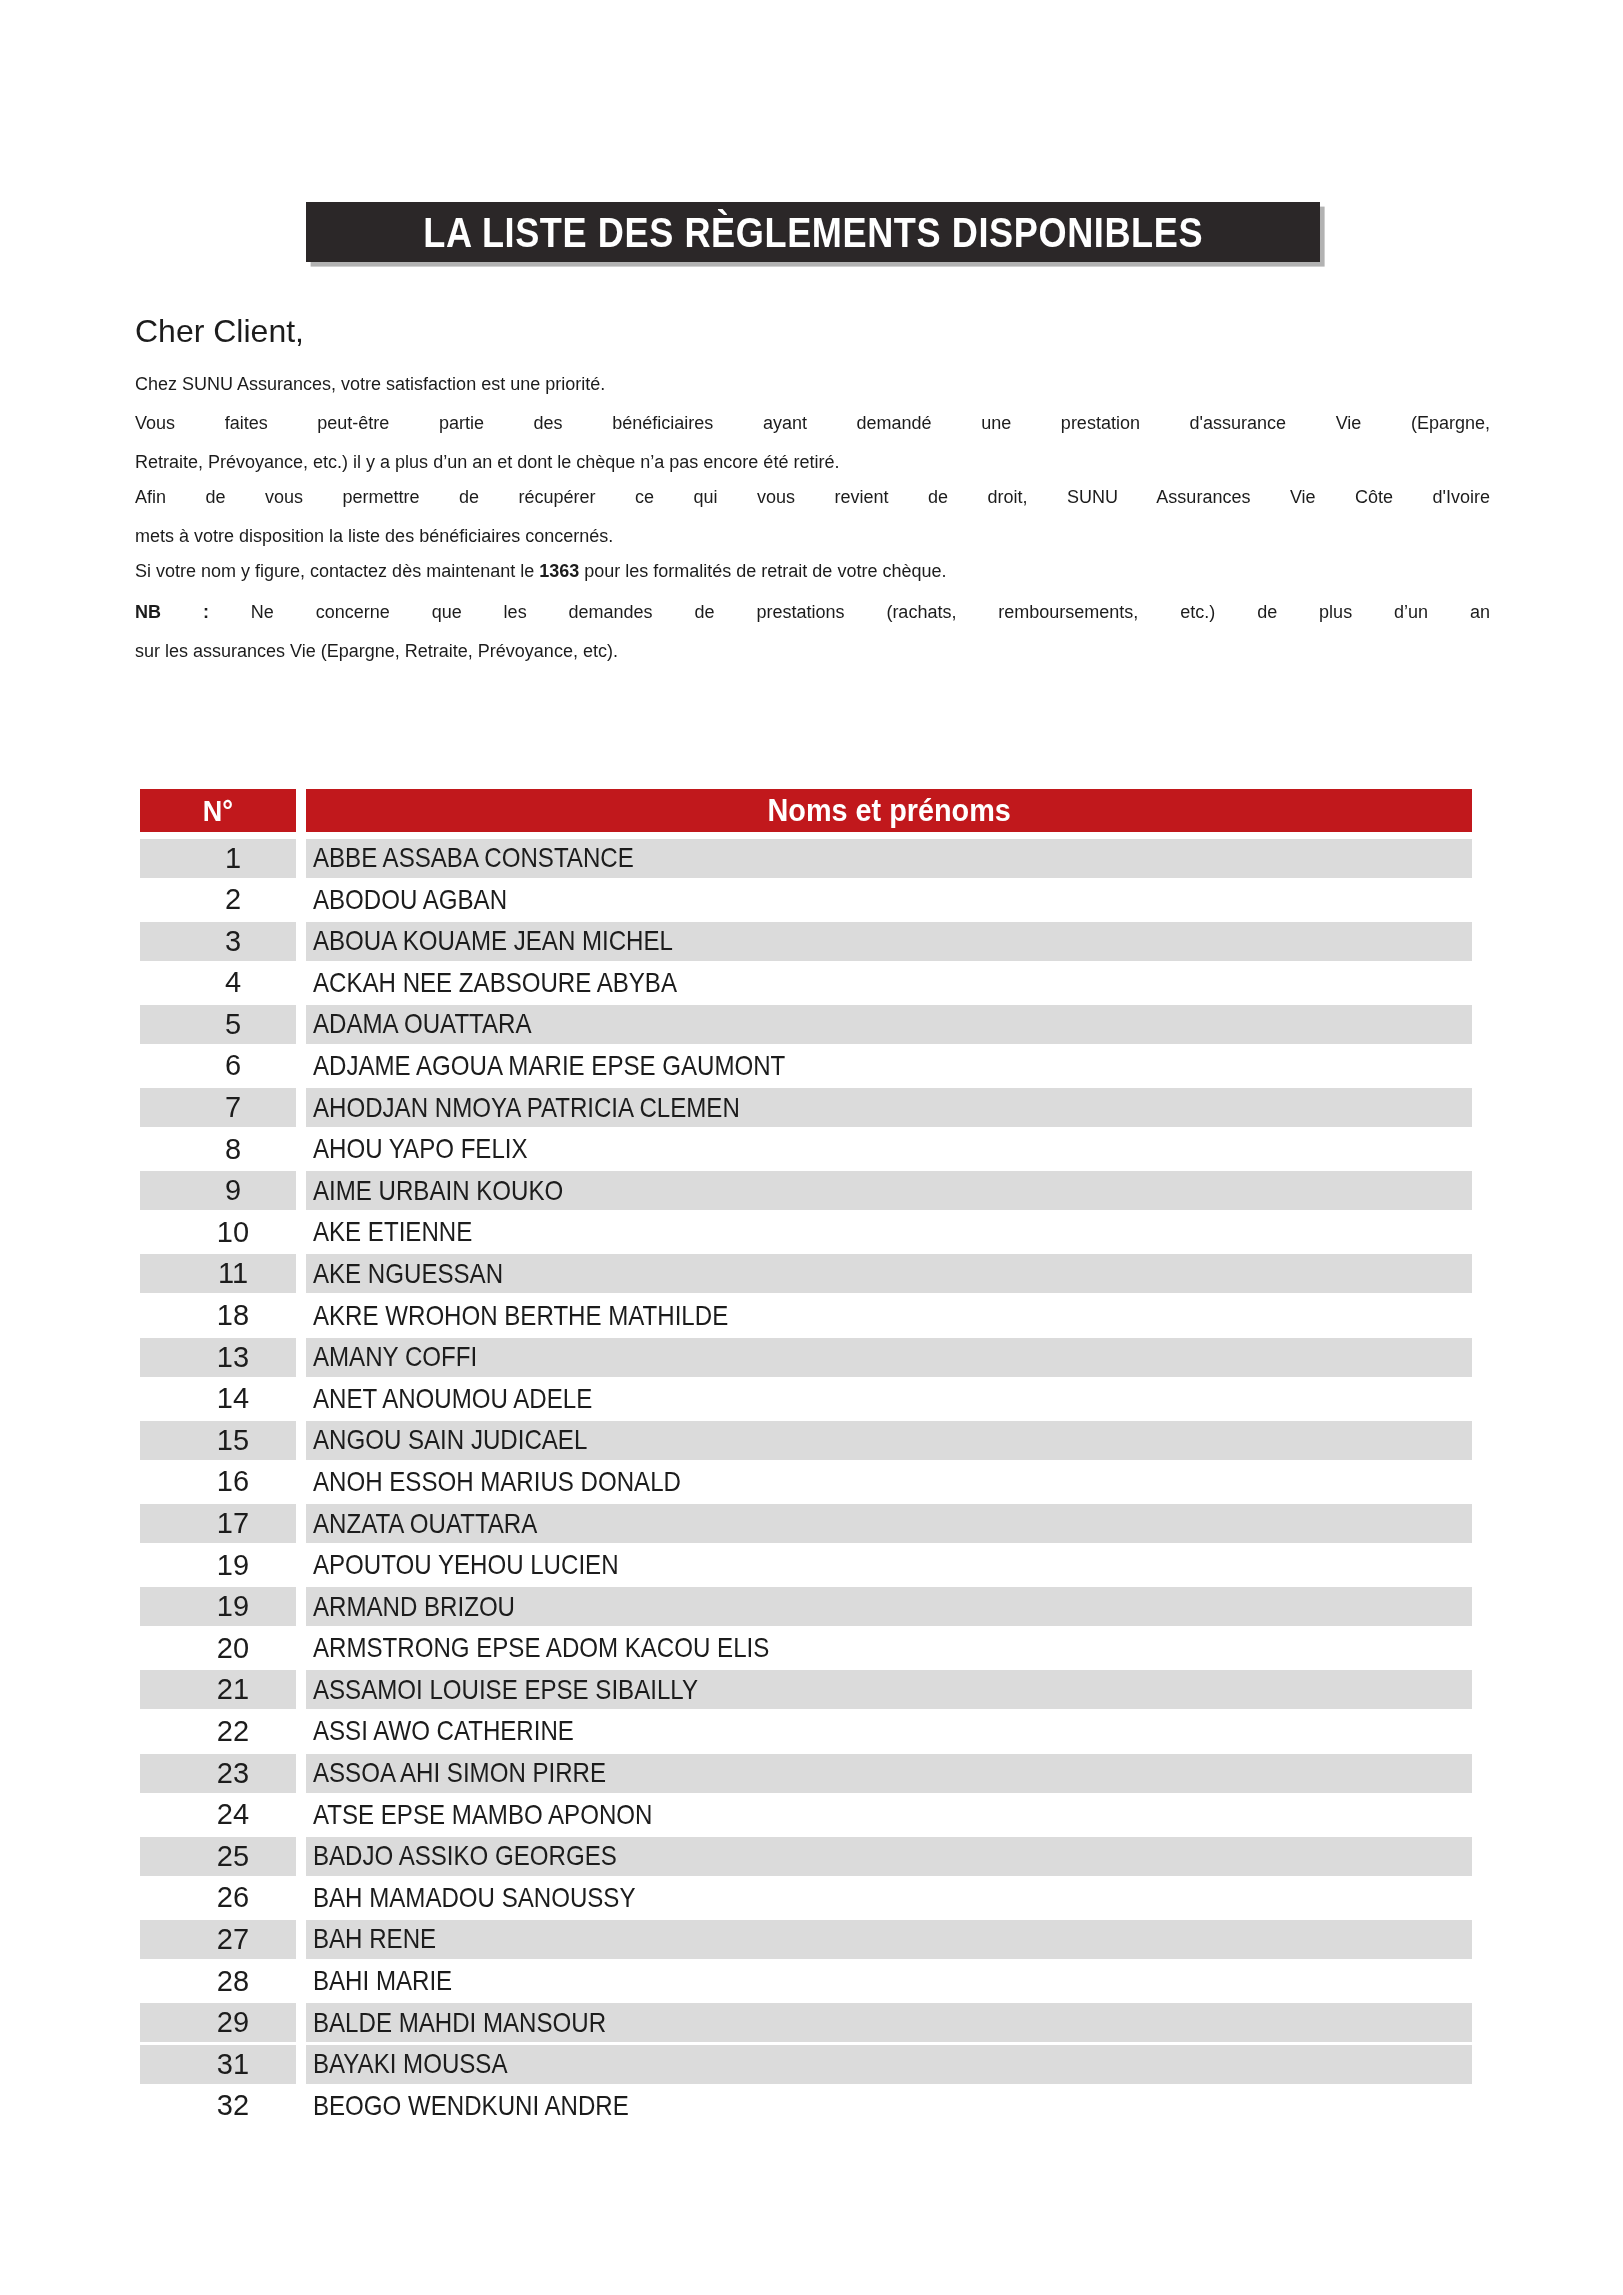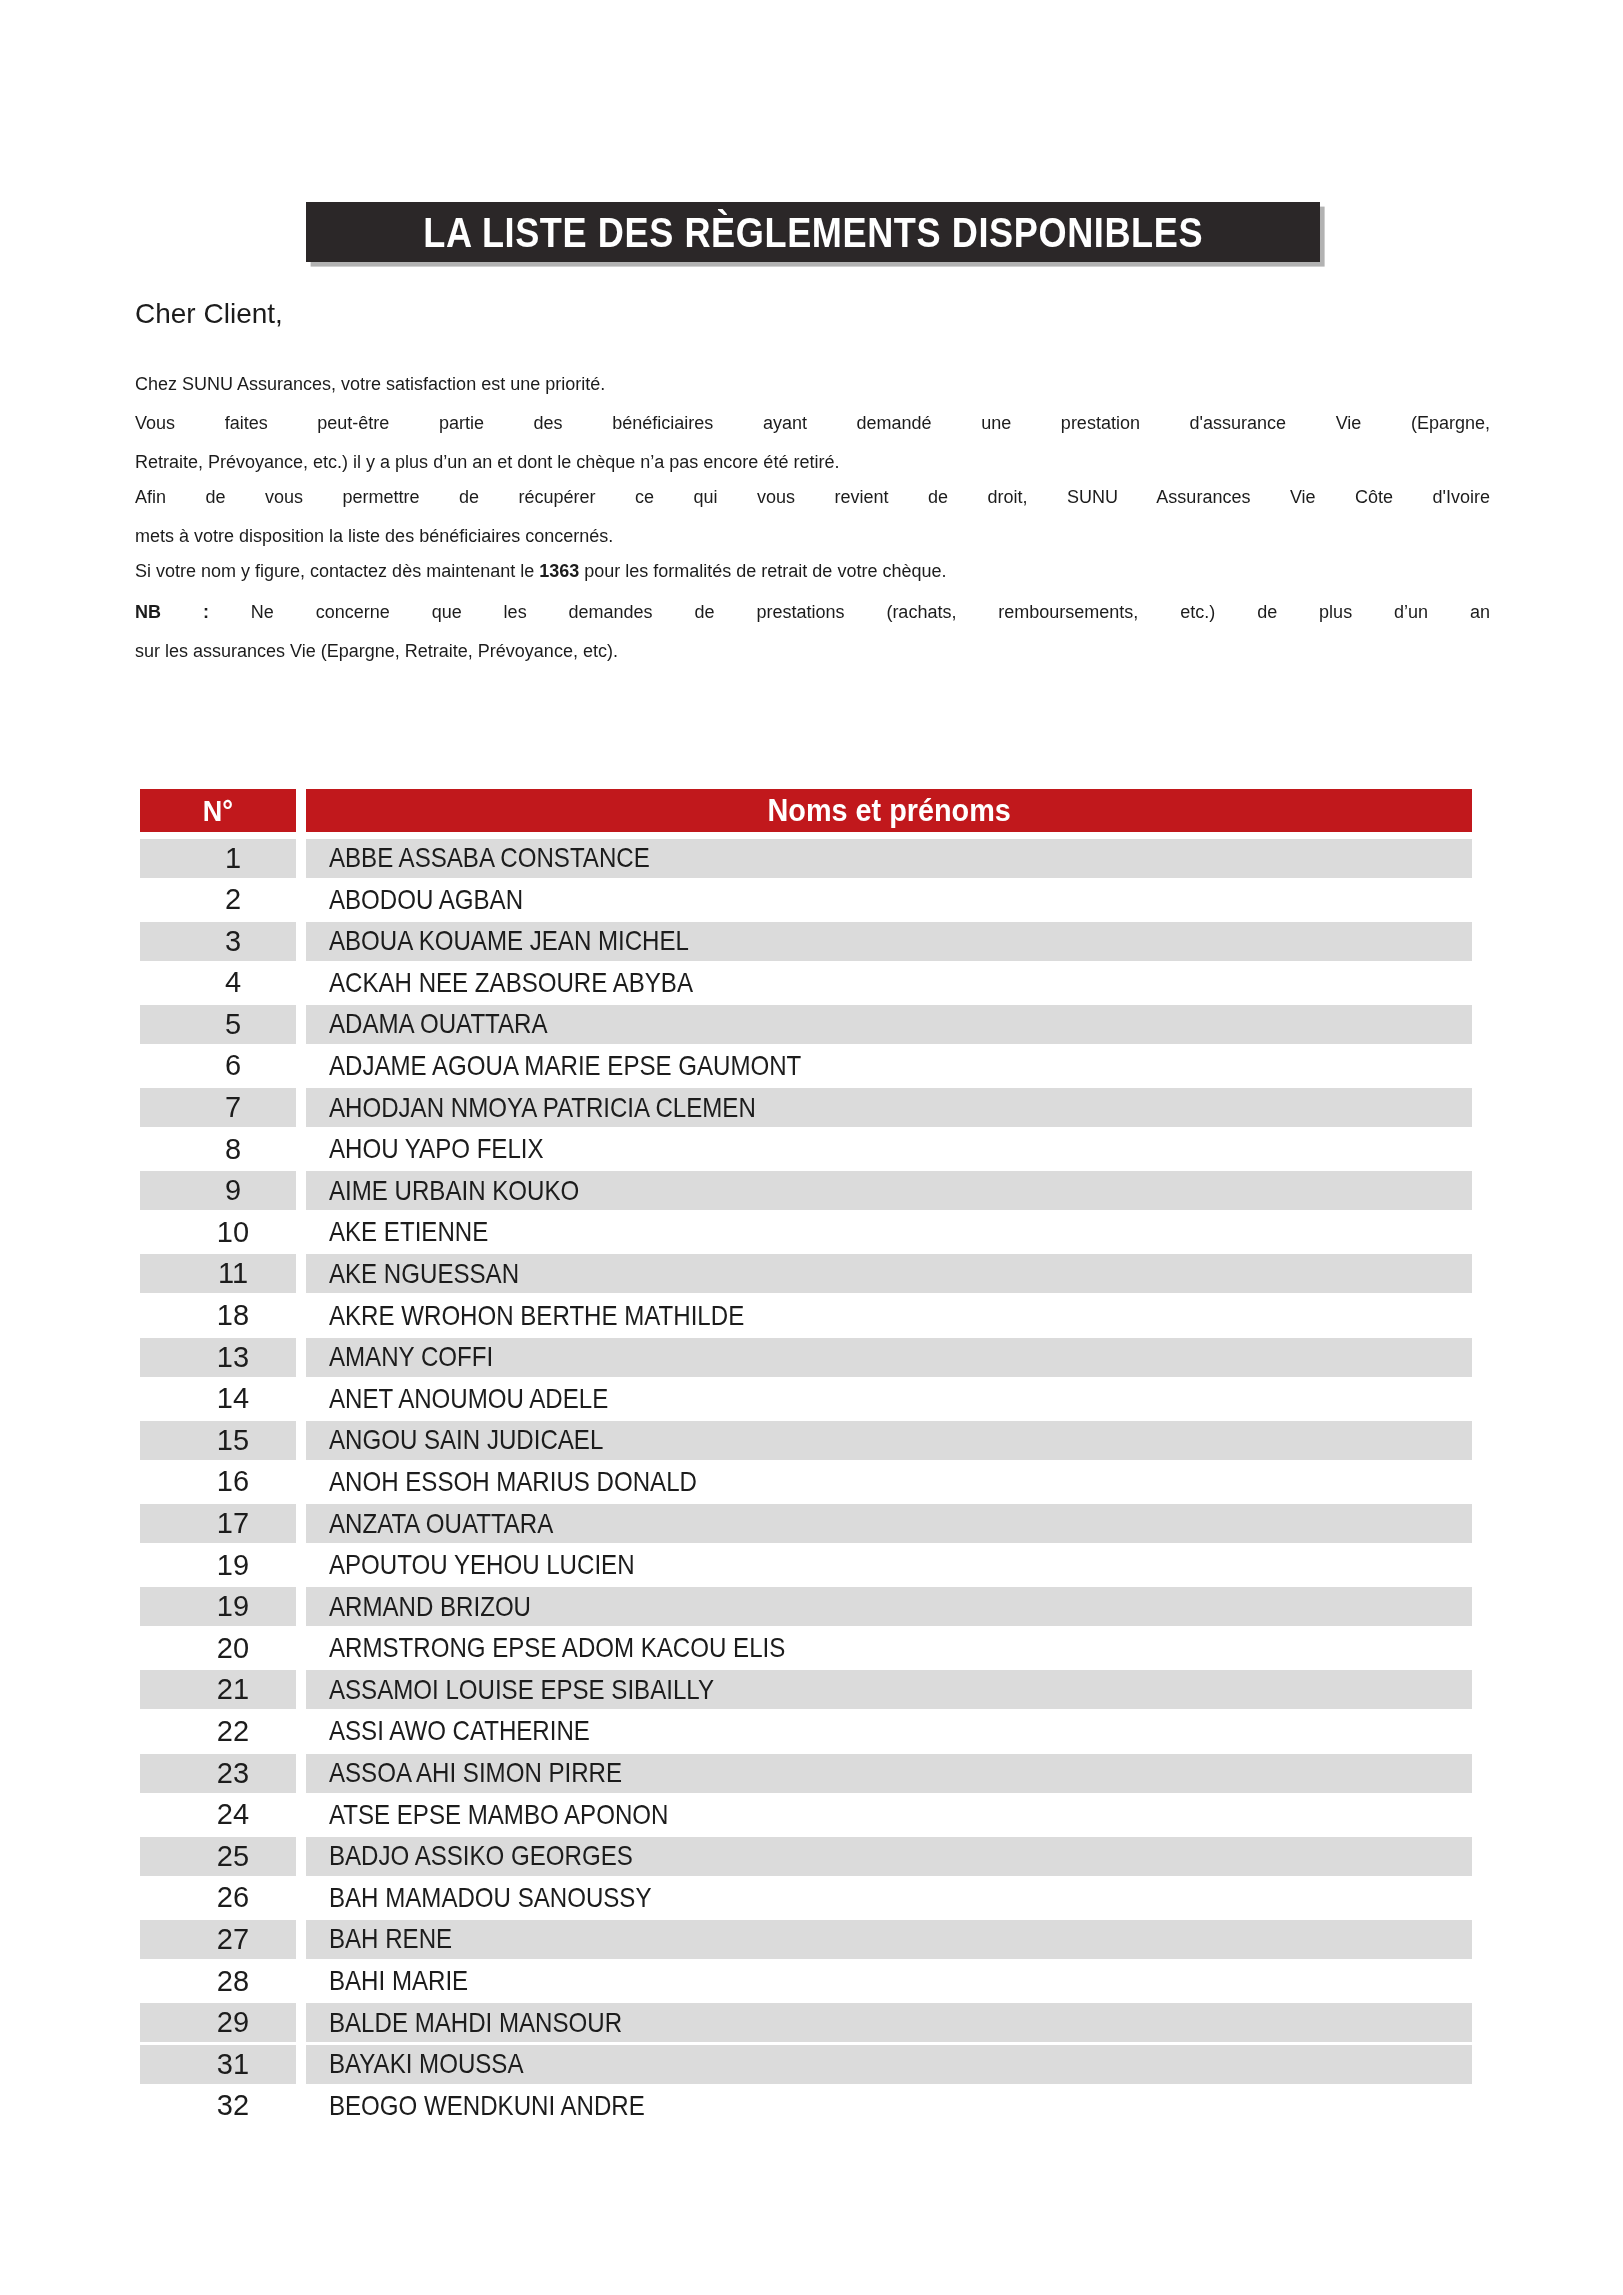--- a/index.html
+++ b/index.html
@@ -20,42 +20,42 @@
     background:var(--banner);box-shadow:4.6px 4.6px 0 #b2b2b2;
     display:flex;align-items:center;justify-content:center;
   }
   .banner .t{
     color:#ffffff;font-weight:bold;font-size:43px;letter-spacing:0.7px;
     white-space:nowrap;display:inline-block;transform:scaleX(0.84);
     transform-origin:center center;
   }
   
   .copy{position:absolute;left:135px;width:1355px;font-size:18px;line-height:35px;}
-  .greeting{top:296px;font-size:28px;}
+  .greeting{top:314px;font-size:32px;}
   .body-copy{top:367px;}
   .pline{margin:0 0 3.9px 0;}
   .pline:last-child{margin-bottom:0;}
   .just{text-align:justify;text-align-last:justify;}
   .nb-block{margin-top:6px;}
   .b{font-weight:bold;}
   
   .table{position:absolute;left:140px;top:789px;width:1332px;}
   .thead{display:flex;height:43px;margin-bottom:6.5px;}
   .th{background:var(--red);color:#ffffff;font-weight:bold;
       display:flex;align-items:center;justify-content:center;}
   .th-num{width:156px;flex:none;margin-right:9.8px;font-size:30px;}
   .th-name{flex:1;font-size:32px;}
   .cond-h{display:inline-block;transform:scaleX(0.9);transform-origin:center center;white-space:nowrap;}
   .t-row{display:flex;height:39px;margin-bottom:2.6px;}
   .t-row .c1{
     width:156px;flex:none;margin-right:9.8px;box-sizing:border-box;padding-left:30px;
     display:flex;align-items:center;justify-content:center;font-size:29px;
   }
   .t-row .c2{
-    flex:1;display:flex;align-items:center;padding-left:23px;font-size:28px;
+    flex:1;display:flex;align-items:center;padding-left:7px;font-size:28px;
   }
   .t-row.odd .c1,.t-row.odd .c2{background:var(--gray);}
   .c2 .cond{display:inline-block;transform:scaleX(0.86);transform-origin:left center;white-space:nowrap;}
 </style>
 </head>
 <body>
 
 <div class="banner">
   <span class="t">LA LISTE DES RÈGLEMENTS DISPONIBLES</span>
 </div>

